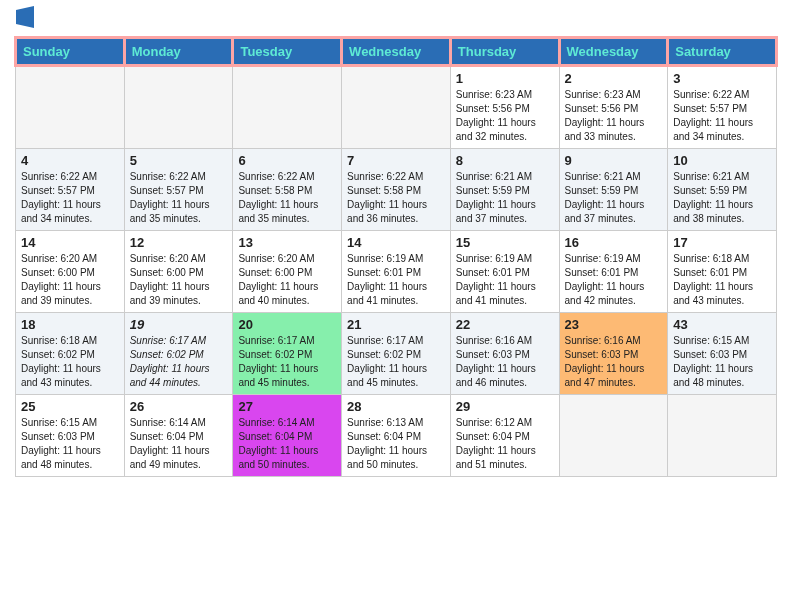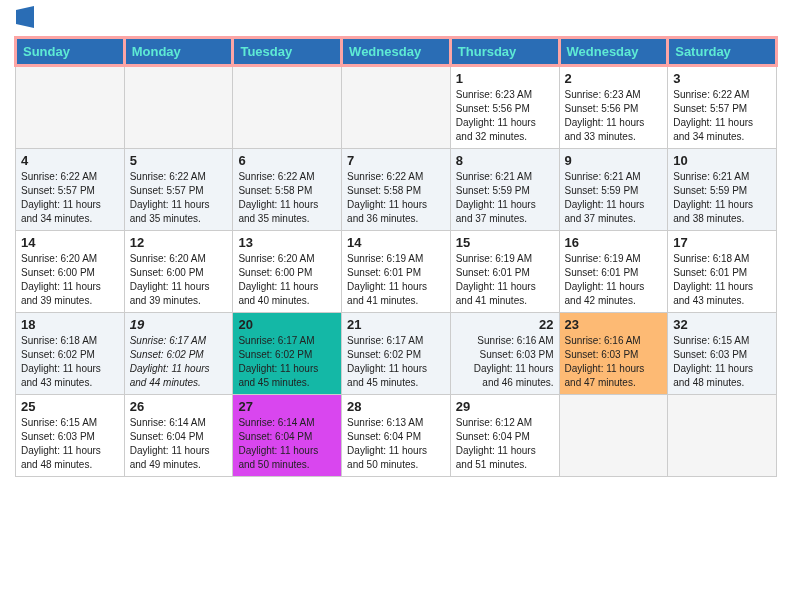--- a/index.html
+++ b/index.html
@@ -219,38 +219,38 @@
         </tr>
         <tr>
           <td style="background: rgb(240, 244, 248);">
             <span class="day-number">18</span>
             <div class="day-info">Sunrise: 6:18 AM<br>Sunset: 6:02 PM<br>Daylight: 11 hours and 43 minutes.</div>
           </td>
           <td style="background: rgb(240, 244, 248); font-style: italic;">
             <span class="day-number">19</span>
             <div class="day-info">Sunrise: 6:17 AM<br>Sunset: 6:02 PM<br>Daylight: 11 hours and 44 minutes.</div>
           </td>
-          <td style="background: #14b8a6;">
+          <td style="background: #86efac;">
             <span class="day-number">20</span>
             <div class="day-info">Sunrise: 6:17 AM<br>Sunset: 6:02 PM<br>Daylight: 11 hours and 45 minutes.</div>
           </td>
           <td style="background: rgb(240, 244, 248);">
             <span class="day-number">21</span>
             <div class="day-info">Sunrise: 6:17 AM<br>Sunset: 6:02 PM<br>Daylight: 11 hours and 45 minutes.</div>
           </td>
-          <td style="background: rgb(240, 244, 248); text-align: right;">
+          <td style="background: rgb(240, 244, 248);">
             <span class="day-number">22</span>
             <div class="day-info">Sunrise: 6:16 AM<br>Sunset: 6:03 PM<br>Daylight: 11 hours and 46 minutes.</div>
           </td>
           <td style="background: #fdba74; margin-top: 10px;">
             <span class="day-number">23</span>
             <div class="day-info">Sunrise: 6:16 AM<br>Sunset: 6:03 PM<br>Daylight: 11 hours and 47 minutes.</div>
           </td>
           <td style="background: rgb(240, 244, 248);">
-            <span class="day-number">32</span>
+            <span class="day-number">43</span>
             <div class="day-info">Sunrise: 6:15 AM<br>Sunset: 6:03 PM<br>Daylight: 11 hours and 48 minutes.</div>
           </td>
         </tr>
         <tr>
           <td style="background: rgb(255, 255, 255);">
             <span class="day-number">25</span>
             <div class="day-info">Sunrise: 6:15 AM<br>Sunset: 6:03 PM<br>Daylight: 11 hours and 48 minutes.</div>
           </td>
           <td style="background: rgb(255, 255, 255);">
             <span class="day-number">26</span>

